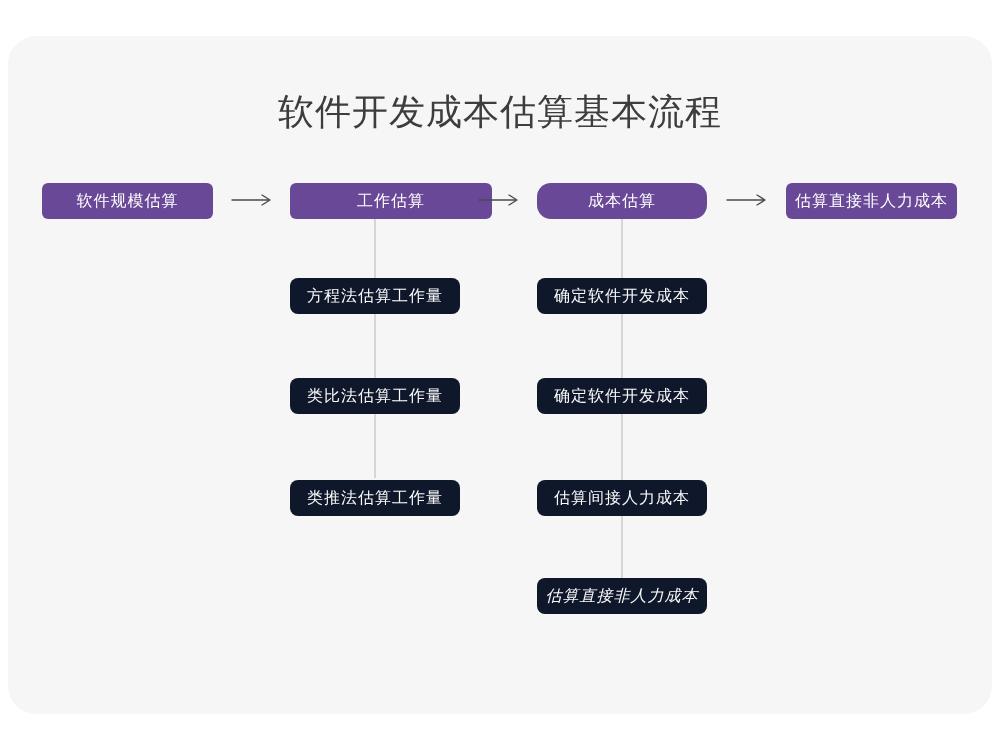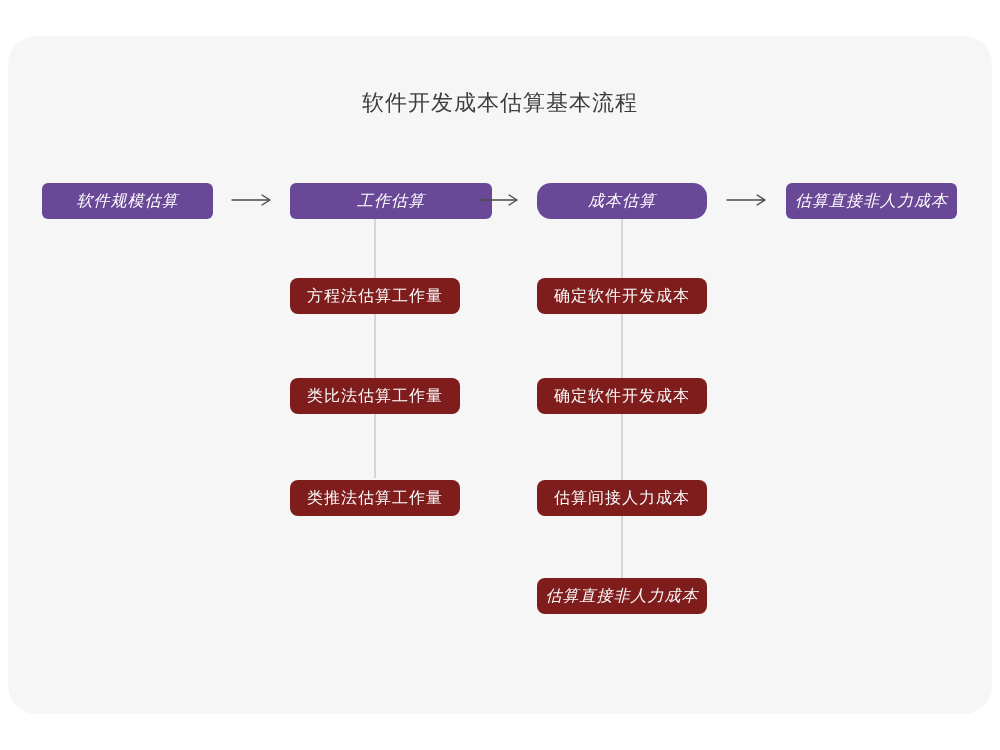--- a/index.html
+++ b/index.html
@@ -16,43 +16,42 @@
     width:984px;height:678px;
     background:#f6f6f7;
     border-radius:28px;
   }
   .title{
     position:absolute;
     left:0;top:88px;
     width:1000px;
     margin:0;
     text-align:center;
-    font-size:22px;
+    font-size:36px;
     font-weight:500;
     letter-spacing:1px;
     color:#3d3d3d;
     z-index:3;
   }
   .pbox{
     position:absolute;
     top:183px;height:36px;
     background:#6a4898;
     border-radius:6px;
     color:#ffffff;
     font-size:16px;
     letter-spacing:1px;
     display:flex;align-items:center;justify-content:center;
     box-sizing:border-box;
     z-index:2;
-    font-style:italic;
   }
   .gbox{
     position:absolute;
     width:170px;height:36px;
-    background:#7f1d1d;
+    background:#0f172a;
     border-radius:8px;
     color:#fbfbfb;
     font-size:16px;
     letter-spacing:1px;
     display:flex;align-items:center;justify-content:center;
     box-sizing:border-box;
     z-index:2;
   }
   .arrow{
     position:absolute;

